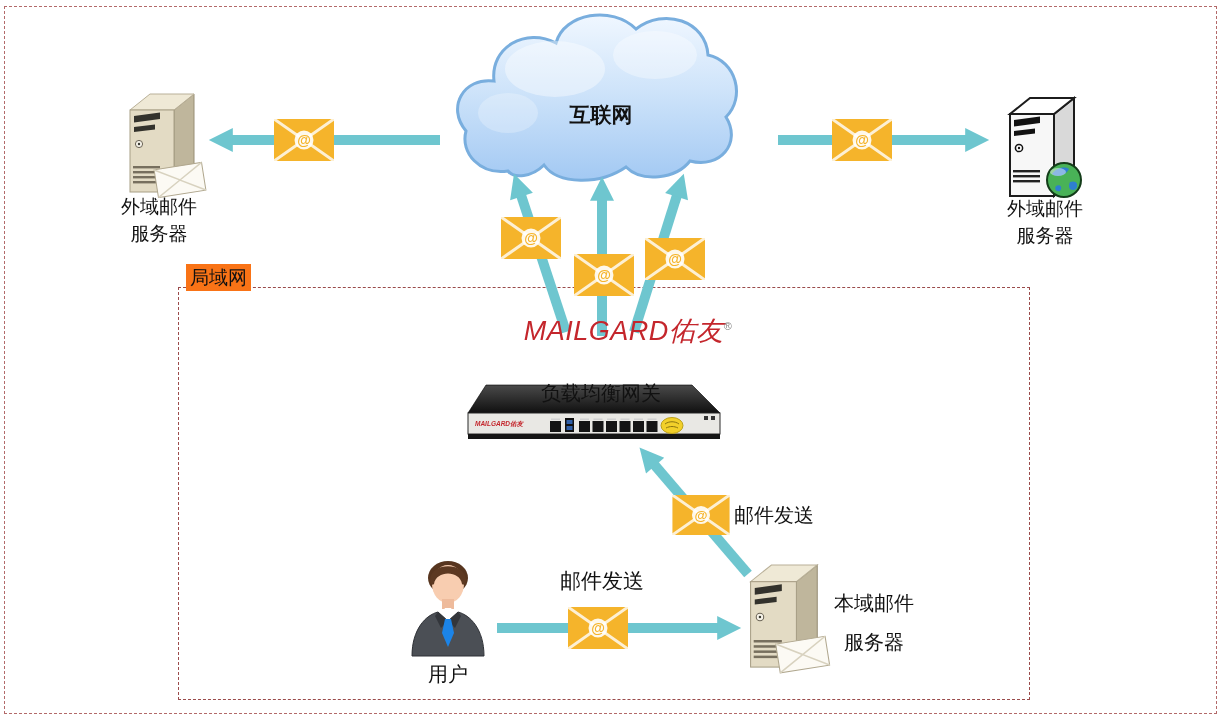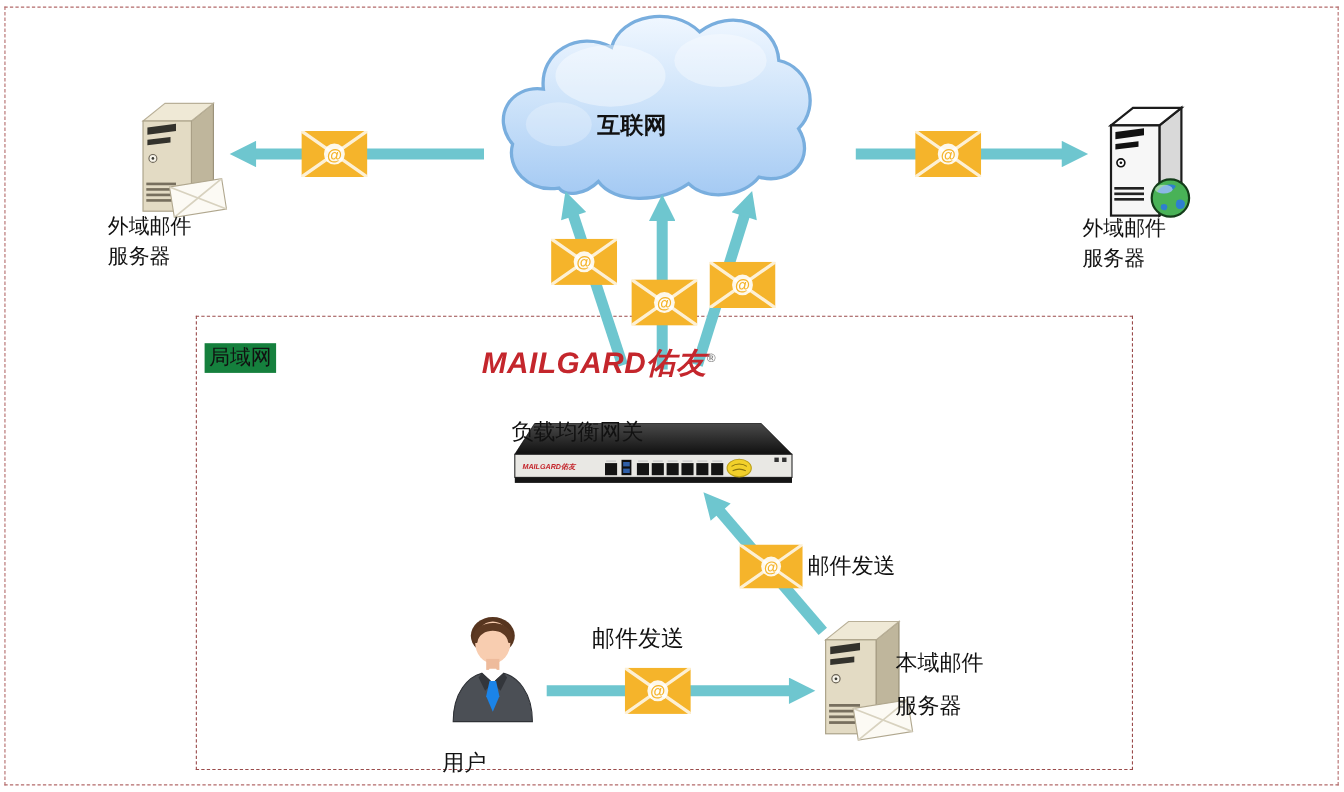--- a/index.html
+++ b/index.html
@@ -1,33 +1,33 @@
 <!DOCTYPE html>
 <html style="--arrow: #6EC6CF; --envelope: #F5B42B; --brand-red: #C4262C; --border-outer: #B36A6A; --border-lan: #9A4B4B;"><head>
 <meta charset="utf-8">
 <style>
   html,body{margin:0;padding:0;background:#fff;}
   #stage{position:relative;width:1222px;height:720px;background:#fff;overflow:hidden;
          font-family:"Liberation Sans","DejaVu Sans",sans-serif;color:#111;}
   .abs{position:absolute;}
   #outer-border{left:4px;top:6px;width:1211px;height:706px;border:1.5px dashed var(--border-outer,#b36a6a);}
   #lan-box{left:178px;top:287px;width:850px;height:411px;border:1.2px dashed var(--border-lan,#9a4b4b);}
-  .label{position:absolute;white-space:pre-line;line-height:27px;font-size:19px;}
+  .label{position:absolute;text-align:center;white-space:pre-line;line-height:27px;font-size:19px;}
   #cloud-label{left:543px;top:101px;width:116px;font-size:21px;font-weight:bold;}
   #left-server-label{left:98px;top:193px;width:122px;}
   #right-server-label{left:984px;top:195px;width:122px;}
-  #lan-label{left:186px;top:264px;width:auto;background:#15803d;padding:0 4px;font-size:19px;margin-top:48px;}
-  #brand{left:438px;top:313px;width:272px;font-style:italic;font-weight:bold;font-size:27px;
+  #lan-label{left:186px;top:264px;width:auto;background:#f97316;padding:0 4px;font-size:19px;}
+  #brand{left:492px;top:313px;width:272px;font-style:italic;font-weight:normal;font-size:27px;
          color:var(--brand-red,#c4262c);letter-spacing:.5px;}
   #brand sup{font-size:11px;color:#888;font-style:normal;vertical-align:10px;}
   #gateway-label{left:465px;top:352px;width:272px;font-size:20px;margin-top:28px;}
   #send-bottom-label{left:538px;top:567px;width:128px;font-size:21px;}
   #send-diagonal-label{left:734px;top:502px;width:120px;font-size:20px;text-align:left;}
   #local-server-label{left:814px;top:584px;width:120px;font-size:20px;line-height:39px;}
-  #user-label{left:402px;top:661px;width:92px;font-size:20px;margin-top:20px;}
+  #user-label{left:402px;top:661px;width:92px;font-size:20px;}
   svg.abs{display:block;}
 </style>
 </head>
 <body>
 
 <div id="stage">
 
   <div id="outer-border" class="abs"></div>
   <div id="lan-box" class="abs"></div>
 

